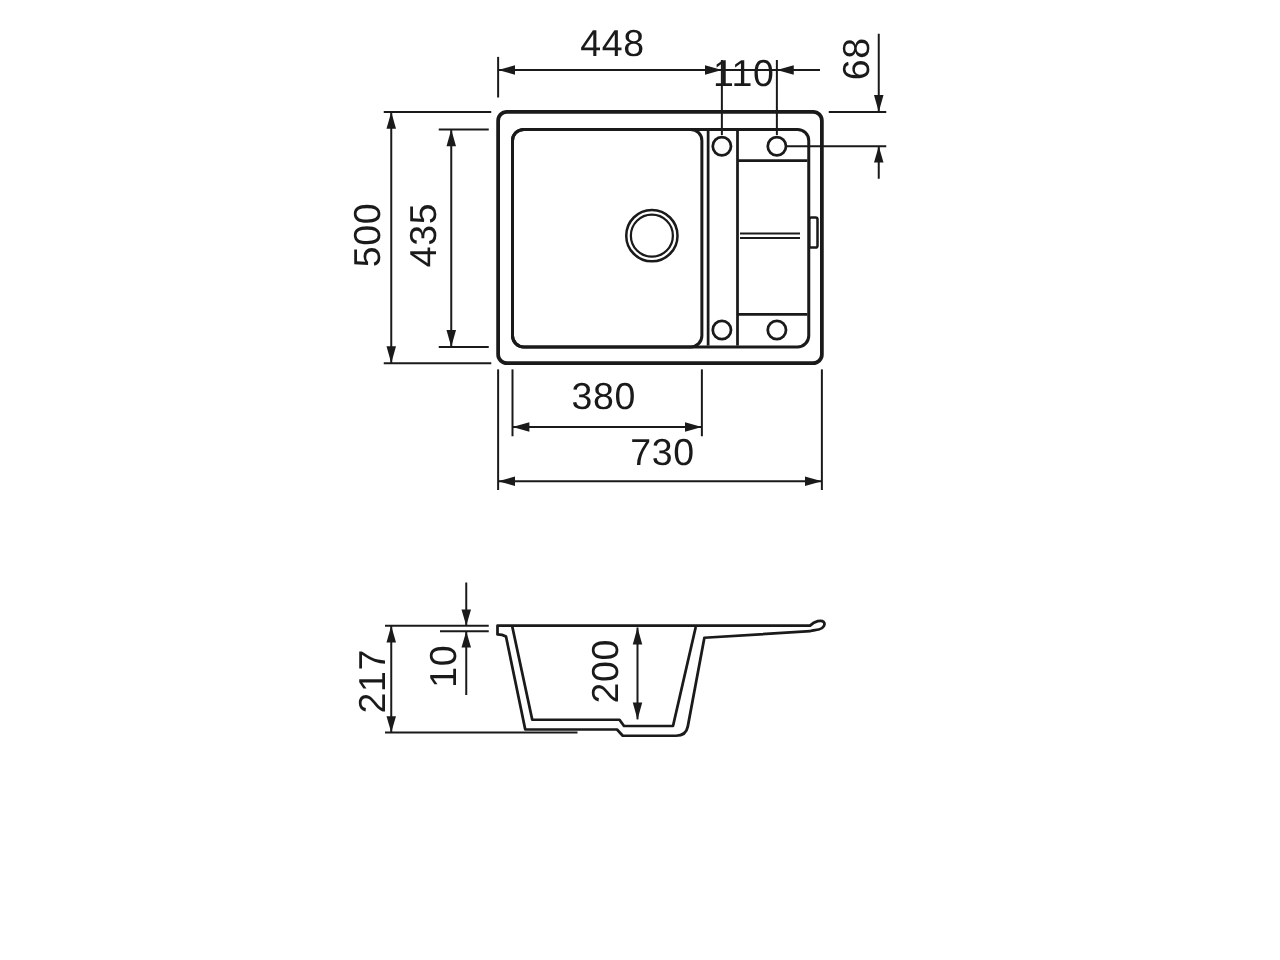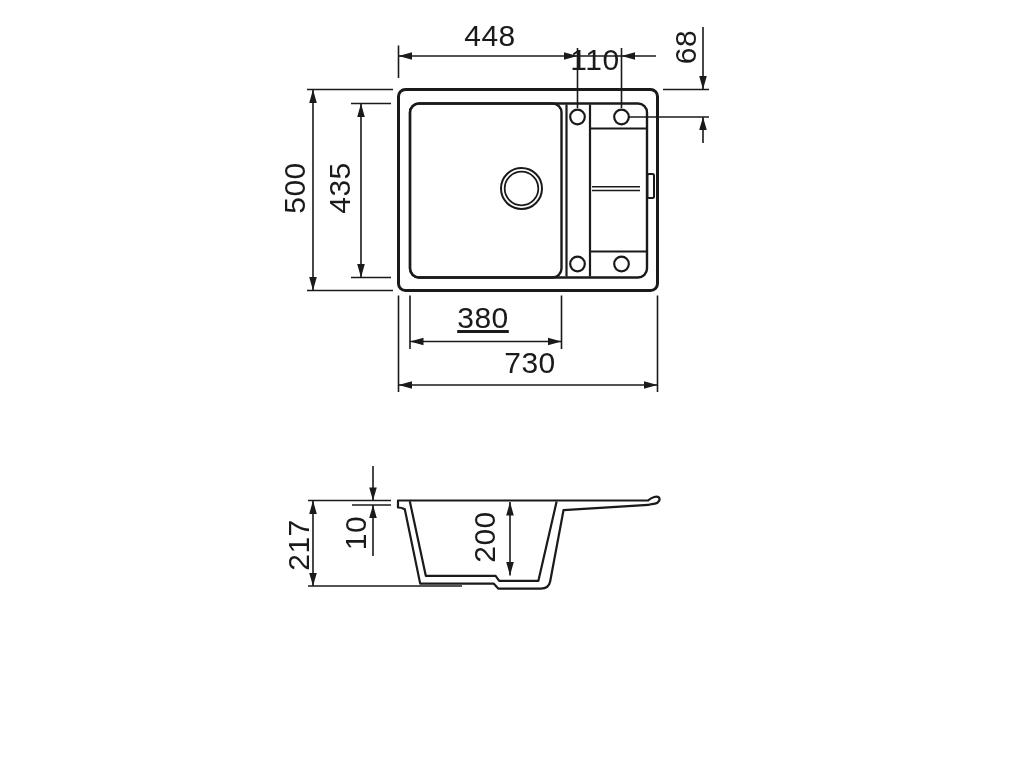--- a/index.html
+++ b/index.html
@@ -141,18 +141,18 @@
         <polygon points="510,575.5 506.2,562 513.8,562" fill="#1a1a1a" stroke="none"></polygon>
       </g>
     </g>
   </svg>
 
   <span class="dim-label" style="left:490px;top:36px;">448</span>
   <span class="dim-label" style="left:595px;top:36px;margin-top:24px;">110</span>
   <span class="dim-label vertical" style="left:686px;top:47px;">68</span>
   <span class="dim-label vertical" style="left:295px;top:188px;">500</span>
   <span class="dim-label vertical" style="left:340px;top:188px;">435</span>
-  <span class="dim-label" style="left:483px;top:318px;text-decoration:underline;">380</span>
+  <span class="dim-label" style="left:483px;top:318px;">380</span>
   <span class="dim-label" style="left:530px;top:363px;">730</span>
   <span class="dim-label vertical" style="left:299px;top:545px;">217</span>
   <span class="dim-label vertical" style="left:356px;top:533px;">10</span>
   <span class="dim-label vertical" style="left:485px;top:537px;">200</span>
 </div>
 
 </body></html>

